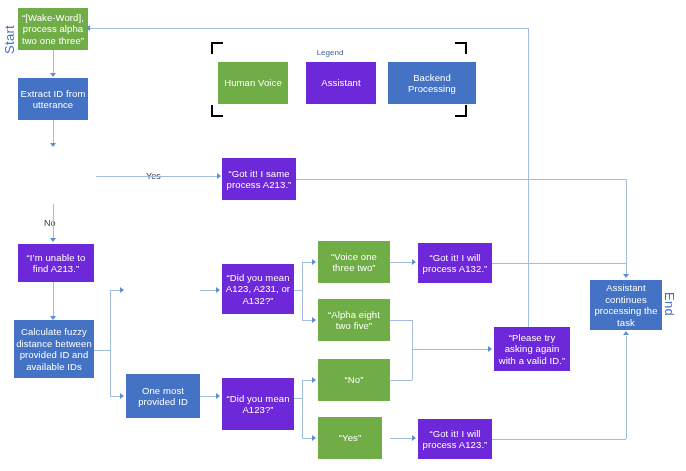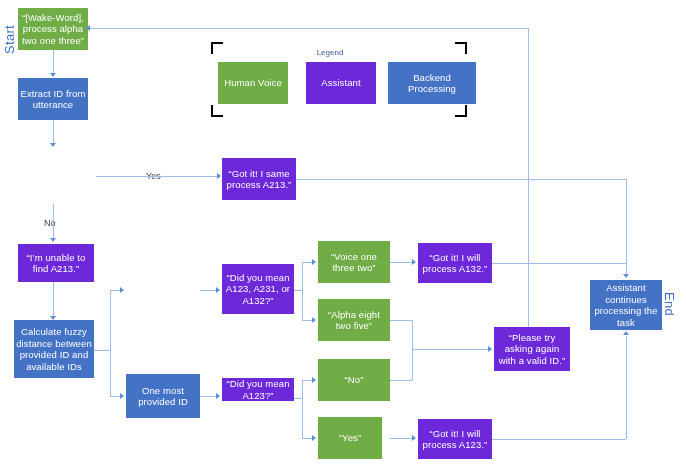--- a/index.html
+++ b/index.html
@@ -70,21 +70,21 @@
 
   <div class="node orange" style="left:18px;top:244px;width:76px;height:38px;">“I’m unable to find A213.”</div>
 
   <div class="node blue" style="left:14px;top:320px;width:80px;height:58px;">Calculate fuzzy distance between provided ID and available IDs</div>
 
 
   <div class="node blue" style="left:126px;top:374px;width:74px;height:44px;">One most provided ID</div>
 
   <div class="node orange" style="left:222px;top:264px;width:72px;height:50px;">“Did you mean A123, A231, or A132?”</div>
 
-  <div class="node orange" style="left:222px;top:378px;width:72px;height:23px;">“Did you mean A123?”</div>
+  <div class="node orange" style="left:222px;top:378px;width:72px;height:52px;">“Did you mean A123?”</div>
 
   <div class="node green" style="left:318px;top:241px;width:72px;height:42px;">“Voice one three two”</div>
 
   <div class="node green" style="left:318px;top:299px;width:72px;height:42px;">“Alpha eight two five”</div>
 
   <div class="node green" style="left:318px;top:359px;width:72px;height:42px;">“No”</div>
 
   <div class="node green" style="left:318px;top:417px;width:64px;height:42px;">“Yes”</div>
 
   <div class="node orange" style="left:418px;top:243px;width:74px;height:40px;">“Got it! I will process A132.”</div>

